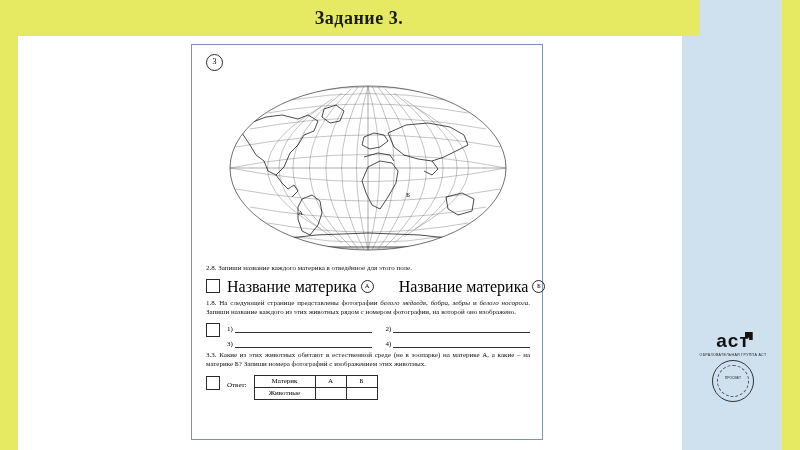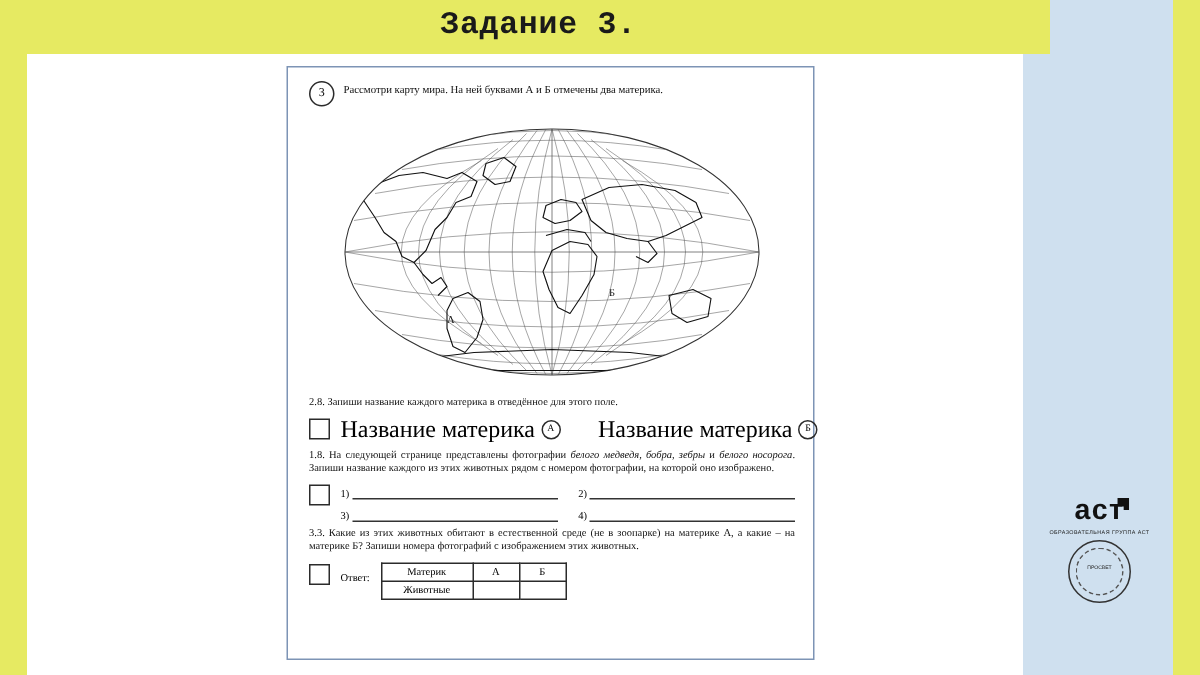--- a/index.html
+++ b/index.html
@@ -34,23 +34,23 @@
     background: #e6ea62;
   }
   .title-text {
     position: absolute;
     left: 18px;
     top: 0;
     width: 682px;
     height: 36px;
     line-height: 36px;
     text-align: center;
-    font-family: Liberation Mono, monospace;
+    font-family: Liberation Serif, serif;
     font-weight: bold;
-    font-size: 21px;
+    font-size: 18px;
     color: #1a1a1a;
     letter-spacing: 0.5px;
   }
 
   .right-panel {
     position: absolute;
     right: 18px;
     top: 0;
     width: 100px;
     height: 450px;
@@ -257,21 +257,20 @@
 <div class="right-panel"></div>
 
 <div class="title-band"></div>
 <div class="title-text">Задание 3.</div>
 
 <div class="sheet">
   <div class="sheet-inner">
 
     <div class="q-head">
       <div class="q-num">3</div>
-      <div class="q-text">Рассмотри карту мира. На ней буквами А и Б отмечены два материка.</div>
     </div>
 
     <div class="map-wrap">
       <svg width="324" height="186" viewBox="0 0 324 186" xmlns="http://www.w3.org/2000/svg">
         <defs>
           <clipPath id="globeclip">
             <ellipse cx="162" cy="93" rx="138" ry="82"></ellipse>
           </clipPath>
         </defs>
         <ellipse cx="162" cy="93" rx="138" ry="82" fill="#ffffff" stroke="#333" stroke-width="0.7"></ellipse>

